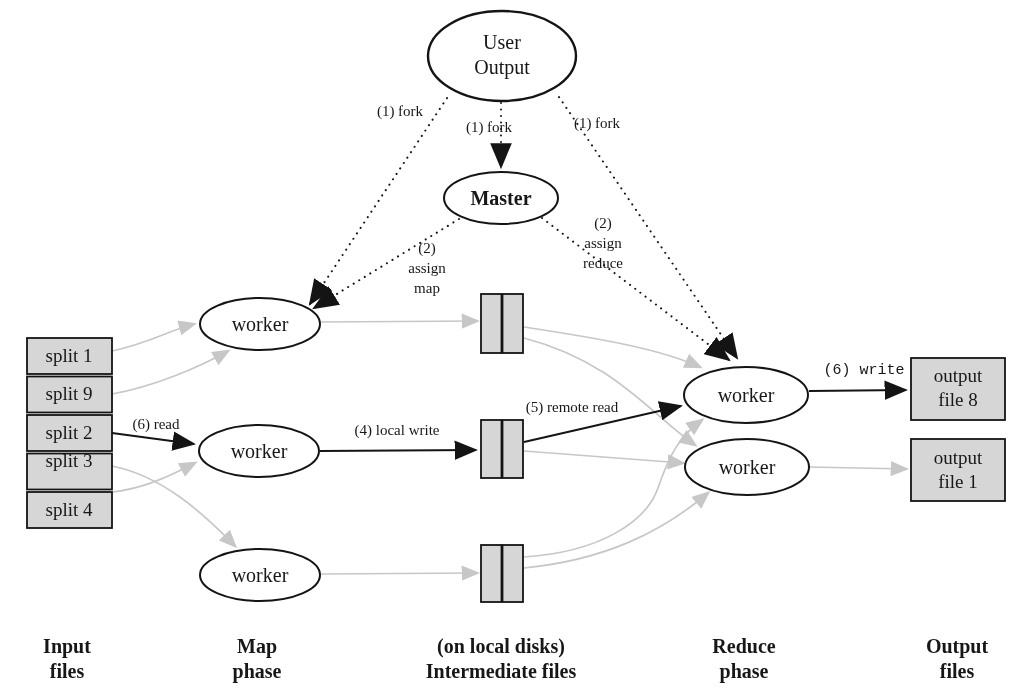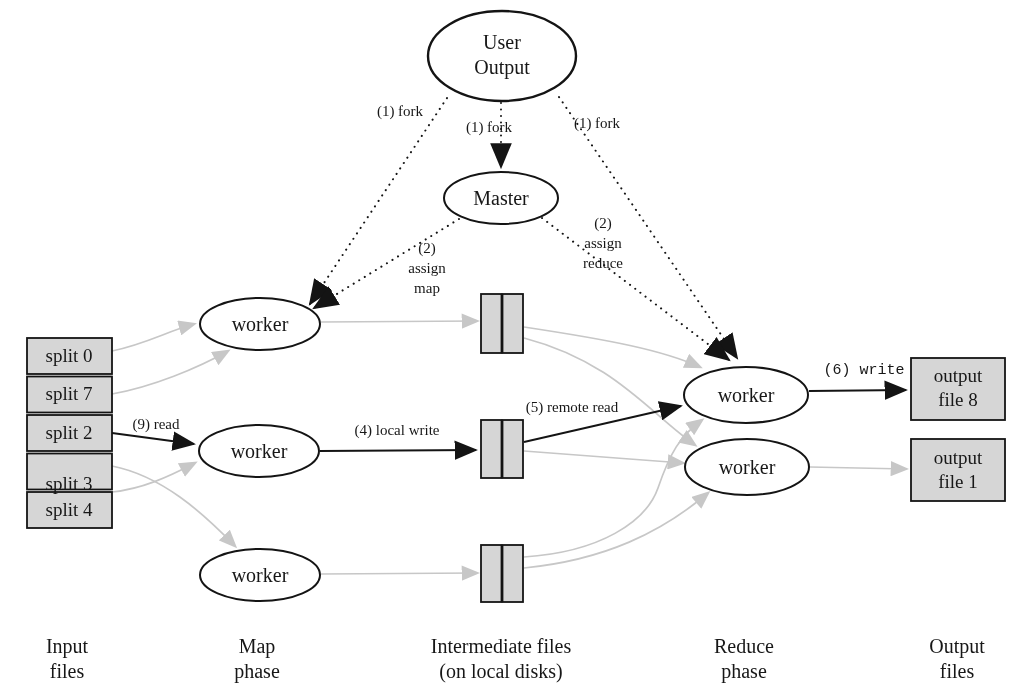--- a/index.html
+++ b/index.html
@@ -25,21 +25,21 @@
   .gbox{fill:var(--box-fill);stroke:var(--edge-black);stroke-width:1.8;}
   .lbl{
     position:absolute;transform:translate(-50%,-50%);
     white-space:nowrap;text-align:center;line-height:1.15;
   }
   .t-node{font-size:20px;}
   .t-split{font-size:19px;}
   .t-out{font-size:19px;line-height:24px;}
   .t-edge{font-size:15px;}
   .t-edge3{font-size:15px;line-height:20px;}
-  .t-phase{font-size:20px;line-height:25px;}
+  .t-phase{font-size:20px;line-height:25px;font-weight:bold;}
   .t-up{font-size:20px;line-height:25px;}
 </style>
 </head>
 <body>
 
 <div class="stage">
 
   <svg width="1024" height="694" viewBox="0 0 1024 694">
     <defs>
       <marker id="ab" viewBox="0 0 12 10" refX="11" refY="5" markerWidth="13" markerHeight="11" orient="auto">
@@ -104,31 +104,31 @@
       <path class="e-dot" d="M459,219 L314,308"></path>
       <path class="e-dot" d="M559,97 L737,358"></path>
       <path class="e-dot" d="M542,218 L729,360"></path>
     </g>
   </svg>
 
   <div class="lbl t-up" style="left:502px;top:55px;">
     <div>User</div>
     <div>Output</div>
   </div>
-  <div class="lbl t-node" style="left:501px;top:198px;">Master</div>
+  <div class="lbl t-node" style="left:501px;top:198px;font-weight:bold;">Master</div>
   <div class="lbl t-node" style="left:260px;top:324px;">worker</div>
   <div class="lbl t-node" style="left:259px;top:451px;">worker</div>
   <div class="lbl t-node" style="left:260px;top:575px;">worker</div>
   <div class="lbl t-node" style="left:746px;top:395px;">worker</div>
   <div class="lbl t-node" style="left:747px;top:467px;">worker</div>
 
-  <div class="lbl t-split" style="left:69px;top:356px;">split 0</div>
-  <div class="lbl t-split" style="left:69px;top:394px;">split 7</div>
+  <div class="lbl t-split" style="left:69px;top:356px;">split 1</div>
+  <div class="lbl t-split" style="left:69px;top:394px;">split 9</div>
   <div class="lbl t-split" style="left:69px;top:433px;">split 2</div>
-  <div class="lbl t-split" style="left:69px;top:484px;font-family:Liberation Serif, serif;">split 3</div>
+  <div class="lbl t-split" style="left:69px;top:461px;font-family:Liberation Serif, serif;">split 3</div>
   <div class="lbl t-split" style="left:69px;top:510px;">split 4</div>
 
   <div class="lbl t-out" style="left:958px;top:388px;">
     <div>output</div>
     <div>file 8</div>
   </div>
   <div class="lbl t-out" style="left:958px;top:470px;">
     <div>output</div>
     <div>file 1</div>
   </div>
@@ -139,36 +139,36 @@
   <div class="lbl t-edge3" style="left:427px;top:268px;">
     <div>(2)</div>
     <div>assign</div>
     <div>map</div>
   </div>
   <div class="lbl t-edge3" style="left:603px;top:243px;">
     <div>(2)</div>
     <div>assign</div>
     <div>reduce</div>
   </div>
-  <div class="lbl t-edge" style="left:156px;top:425px;">(9) read</div>
+  <div class="lbl t-edge" style="left:156px;top:425px;">(6) read</div>
   <div class="lbl t-edge" style="left:397px;top:431px;">(4) local write</div>
   <div class="lbl t-edge" style="left:572px;top:408px;">(5) remote read</div>
   <div class="lbl t-edge" style="left:864px;top:371px;font-family:Liberation Mono, monospace;">(6) write</div>
 
   <div class="lbl t-phase" style="left:67px;top:659px;">
     <div>Input</div>
     <div>files</div>
   </div>
   <div class="lbl t-phase" style="left:257px;top:659px;">
     <div>Map</div>
     <div>phase</div>
   </div>
   <div class="lbl t-phase" style="left:501px;top:659px;">
+    <div>(on local disks)</div>
     <div>Intermediate files</div>
-    <div>(on local disks)</div>
   </div>
   <div class="lbl t-phase" style="left:744px;top:659px;">
     <div>Reduce</div>
     <div>phase</div>
   </div>
   <div class="lbl t-phase" style="left:957px;top:659px;">
     <div>Output</div>
     <div>files</div>
   </div>
 

